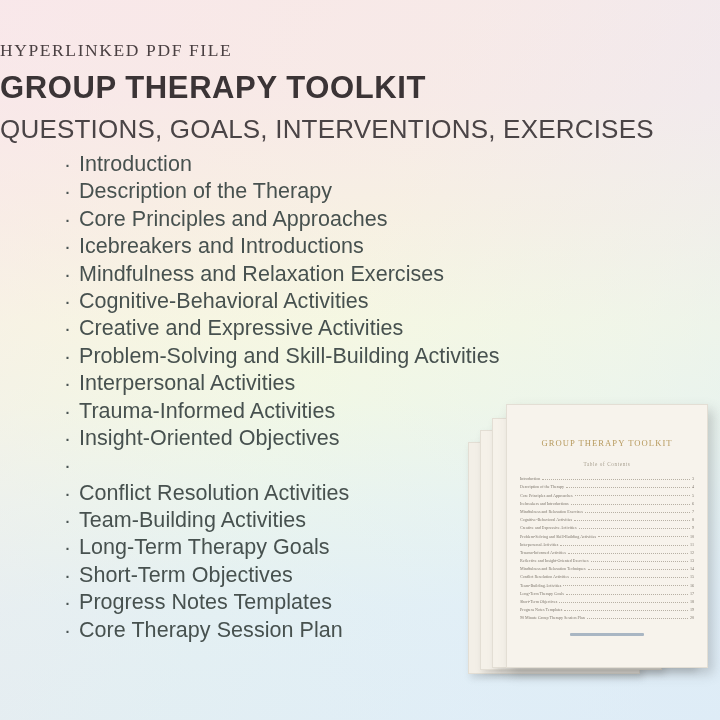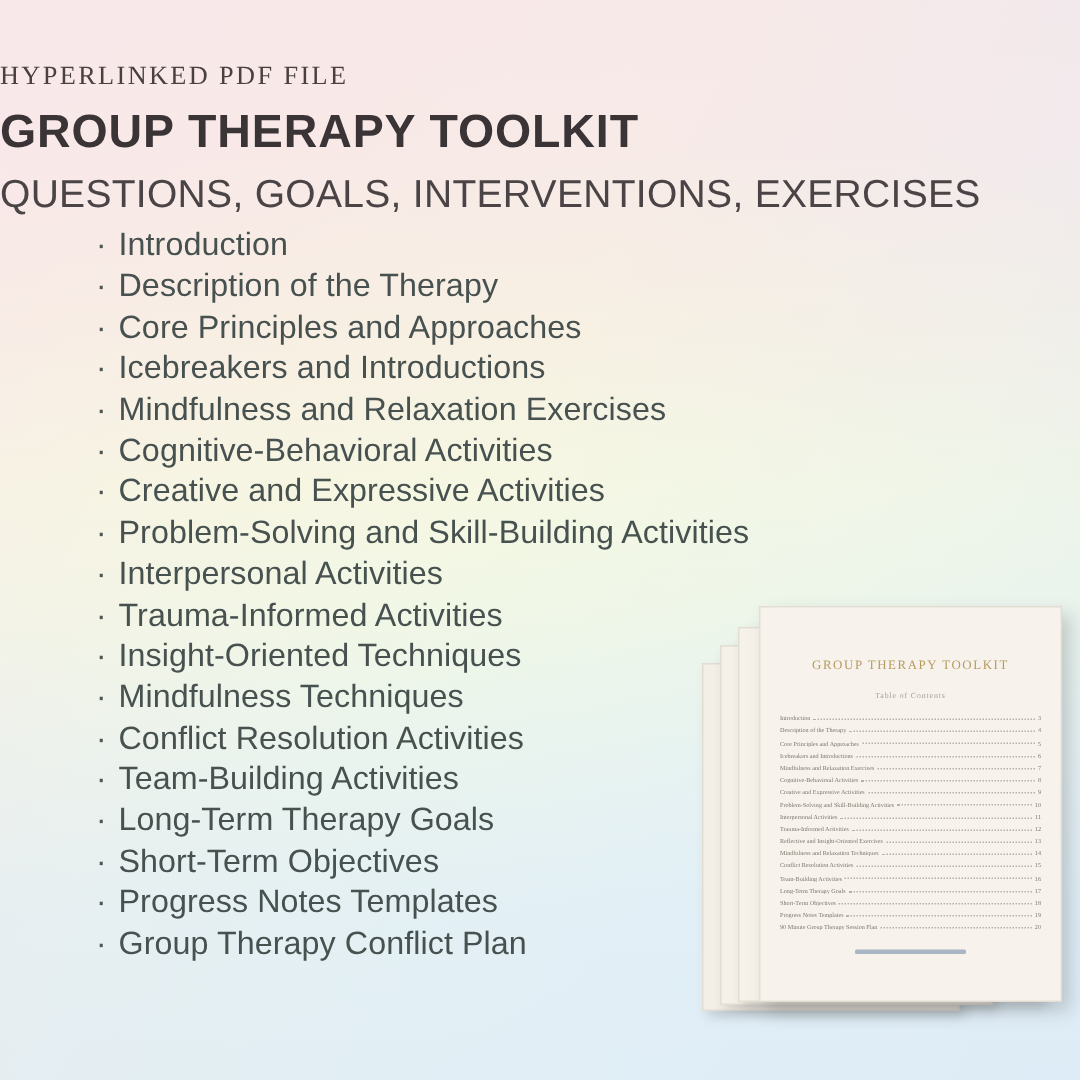--- a/index.html
+++ b/index.html
@@ -255,25 +255,24 @@
       <li>
         <span class="bullet">·</span>
         <span class="item-label">Interpersonal Activities</span>
       </li>
       <li>
         <span class="bullet">·</span>
         <span class="item-label">Trauma-Informed Activities</span>
       </li>
       <li>
         <span class="bullet">·</span>
-        <span class="item-label">Insight-Oriented Techniques</span>
-      </li>
-      <li>
-        <span class="bullet">·</span>
-        <span class="item-label">Mindfulness Techniques</span>
+        <span class="item-label">Insight-Oriented Objectives</span>
+      </li>
+      <li>
+        <span class="bullet">·</span>
       </li>
       <li>
         <span class="bullet">·</span>
         <span class="item-label">Conflict Resolution Activities</span>
       </li>
       <li>
         <span class="bullet">·</span>
         <span class="item-label">Team-Building Activities</span>
       </li>
       <li>
@@ -283,21 +282,21 @@
       <li>
         <span class="bullet">·</span>
         <span class="item-label">Short-Term Objectives</span>
       </li>
       <li>
         <span class="bullet">·</span>
         <span class="item-label">Progress Notes Templates</span>
       </li>
       <li>
         <span class="bullet">·</span>
-        <span class="item-label">Group Therapy Conflict Plan</span>
+        <span class="item-label">Core Therapy Session Plan</span>
       </li>
     </ul>
 
   <div class="paper-stack">
     <div class="sheet sheet-back3"></div>
     <div class="sheet sheet-back2"></div>
     <div class="sheet sheet-back1"></div>
     <div class="sheet sheet-front">
       <div class="doc-title">GROUP THERAPY TOOLKIT</div>
       <div class="doc-toc-heading">Table of Contents</div>

